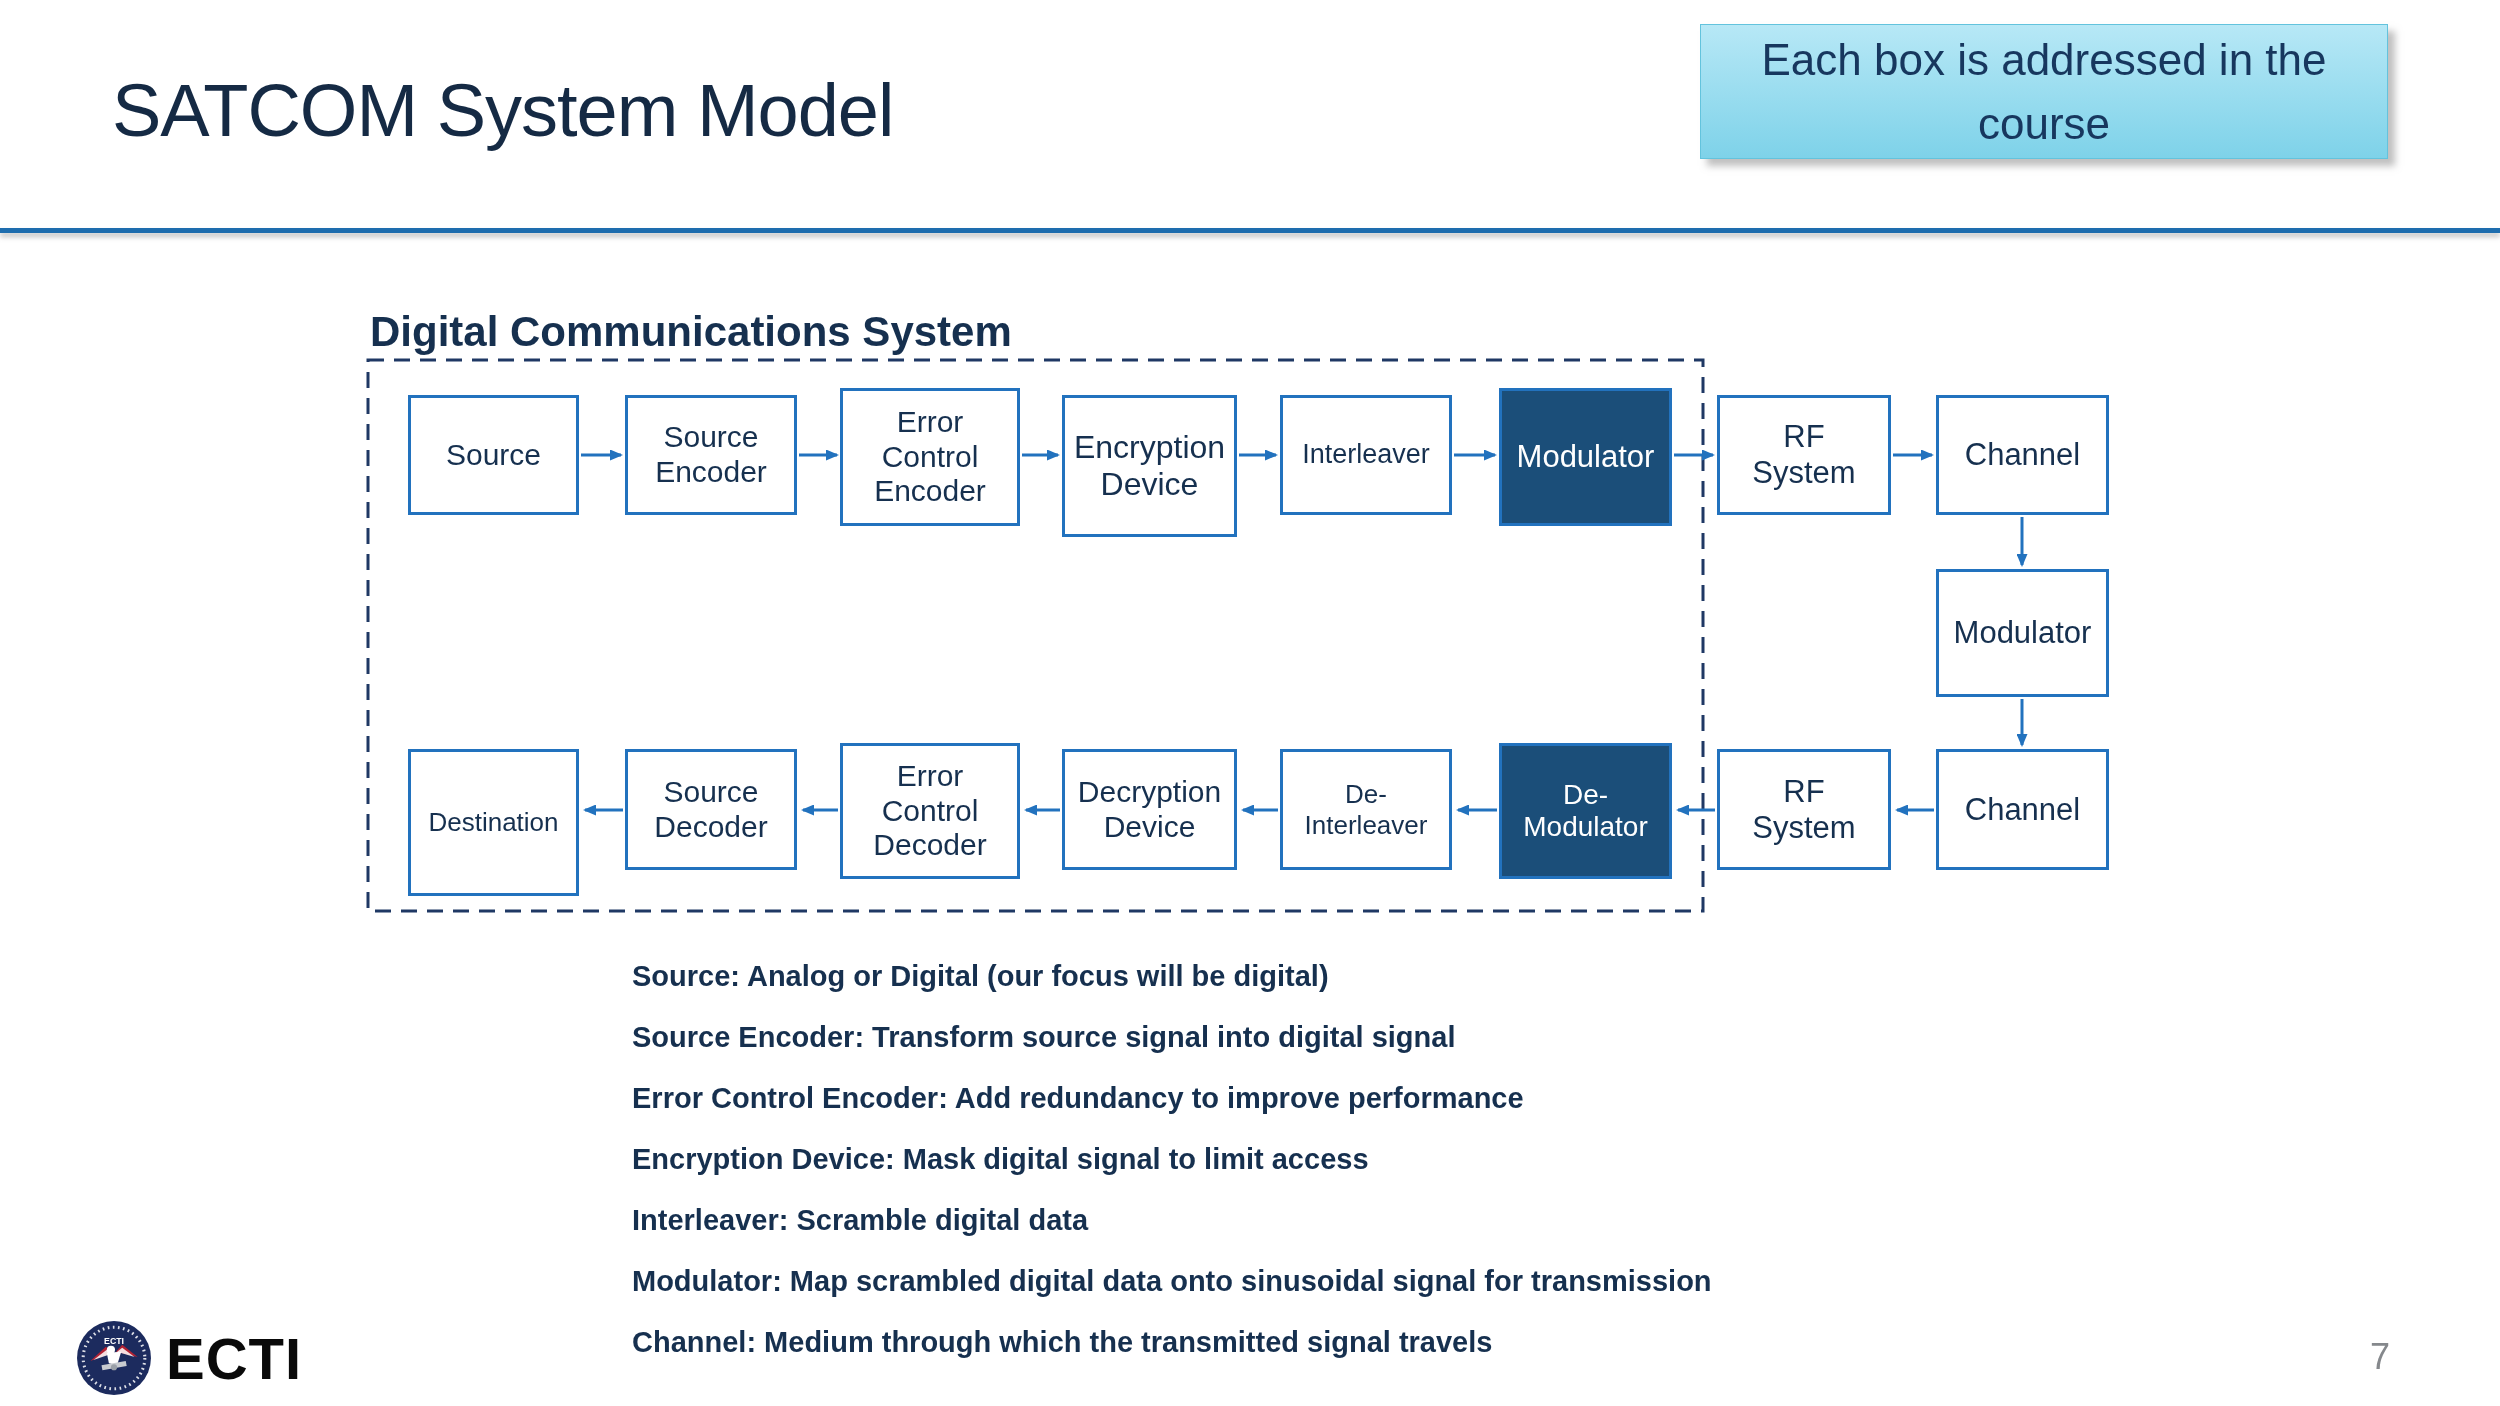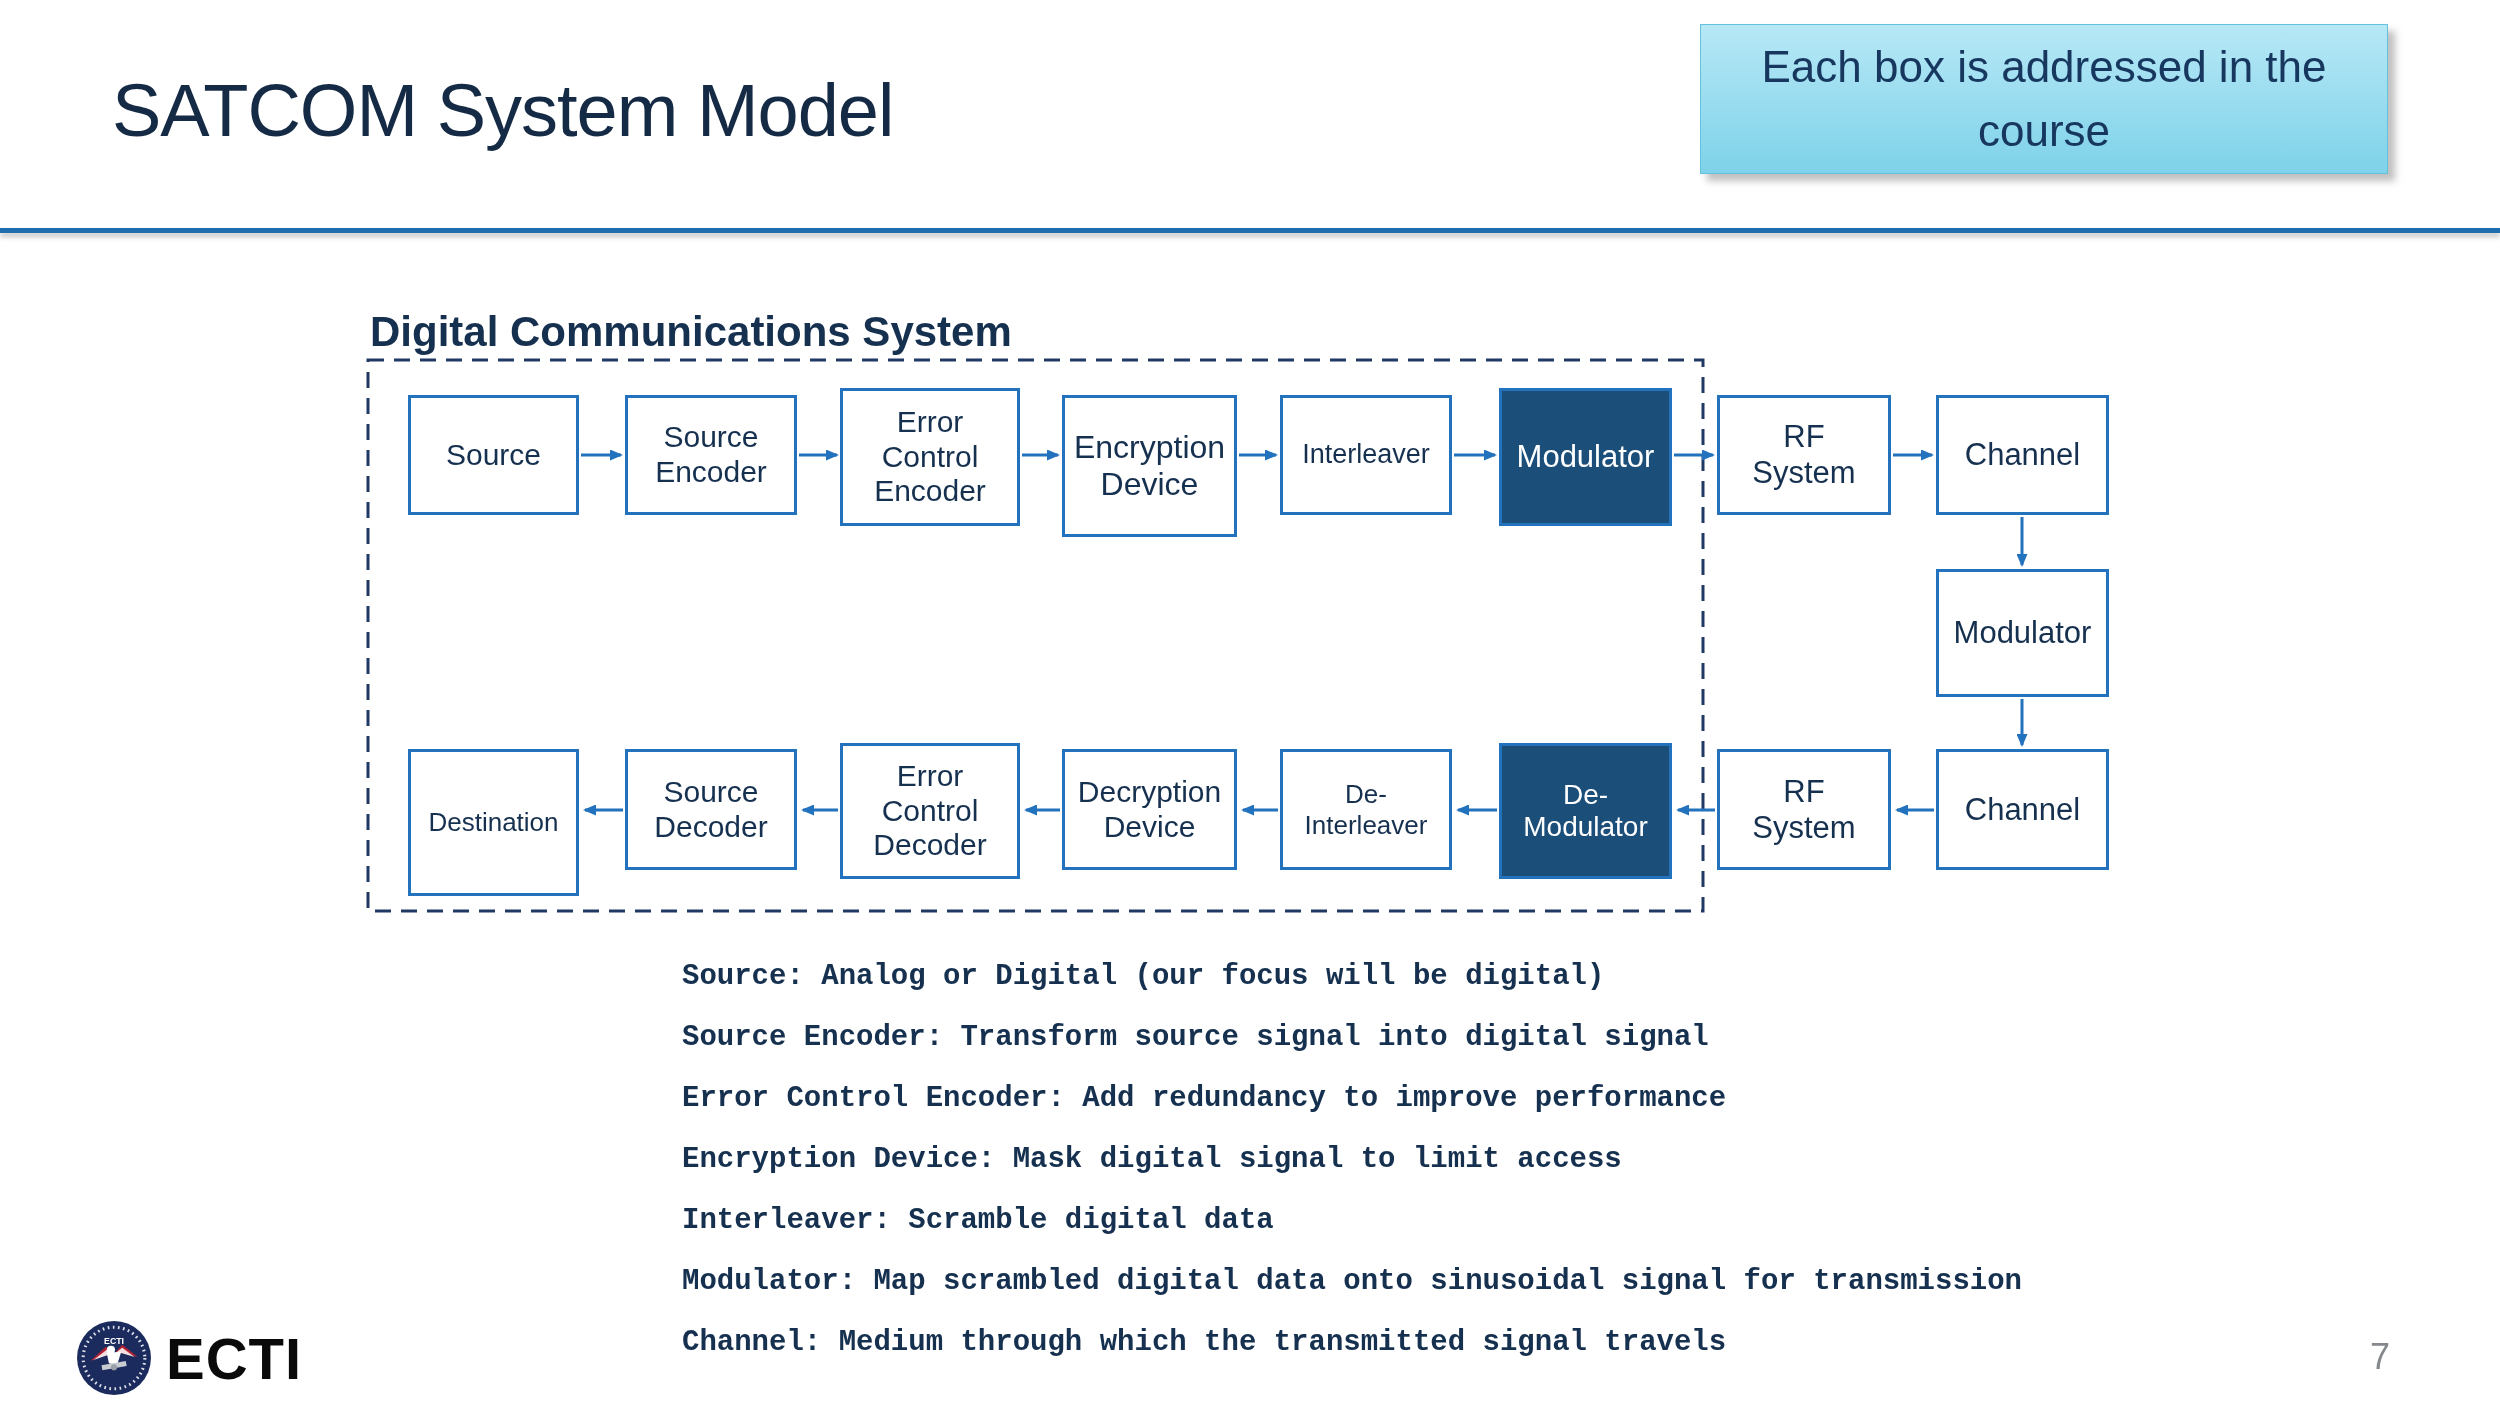--- a/index.html
+++ b/index.html
@@ -13,21 +13,21 @@
     font-size:74px;font-weight:400;letter-spacing:-1px;
     color:var(--title-navy);
   }
   .title-rule{
     position:absolute;left:0;top:228px;width:2500px;height:5px;
     background:var(--rule-blue);
     box-shadow:0 4px 5px rgba(150,150,150,.55);
   }
   
   .callout{
-    position:absolute;left:1700px;top:24px;width:688px;height:150px;
+    position:absolute;left:1700px;top:24px;width:688px;height:135px;
     background:linear-gradient(180deg,var(--callout-top) 0%,var(--callout-bottom) 100%);
     border:1px solid #63c3dd;
     box-shadow:7px 7px 7px rgba(130,130,130,.5);
     display:flex;align-items:center;justify-content:center;text-align:center;
     font-size:44px;line-height:64px;color:#17375e;
     padding:0 30px;box-sizing:border-box;
   }
   
   .diagram-label{
     position:absolute;left:370px;top:308px;margin:0;
@@ -39,21 +39,21 @@
   #ah path{fill:var(--accent-blue);}
   .box{
     position:absolute;box-sizing:border-box;
     border:3px solid var(--accent-blue);background:#ffffff;
     display:flex;align-items:center;justify-content:center;text-align:center;
     color:var(--text-navy);line-height:1.16;
   }
   .box span{white-space:pre-line;}
   .box--filled{background:var(--box-fill-navy);color:#ffffff;}
   
-  .descriptions{position:absolute;left:682px;top:946px;font-family:Liberation Mono, monospace;}
+  .descriptions{position:absolute;left:632px;top:946px;}
   .descriptions p{
     margin:0;font-size:29px;font-weight:700;color:var(--text-navy);
     line-height:61px;white-space:nowrap;
   }
   
   .logo{position:absolute;left:76px;top:1320px;display:flex;align-items:center;}
   .logo-text{
     font-size:58px;font-weight:700;color:#0a0a0a;margin-left:14px;letter-spacing:1px;
   }
   .page-number{

